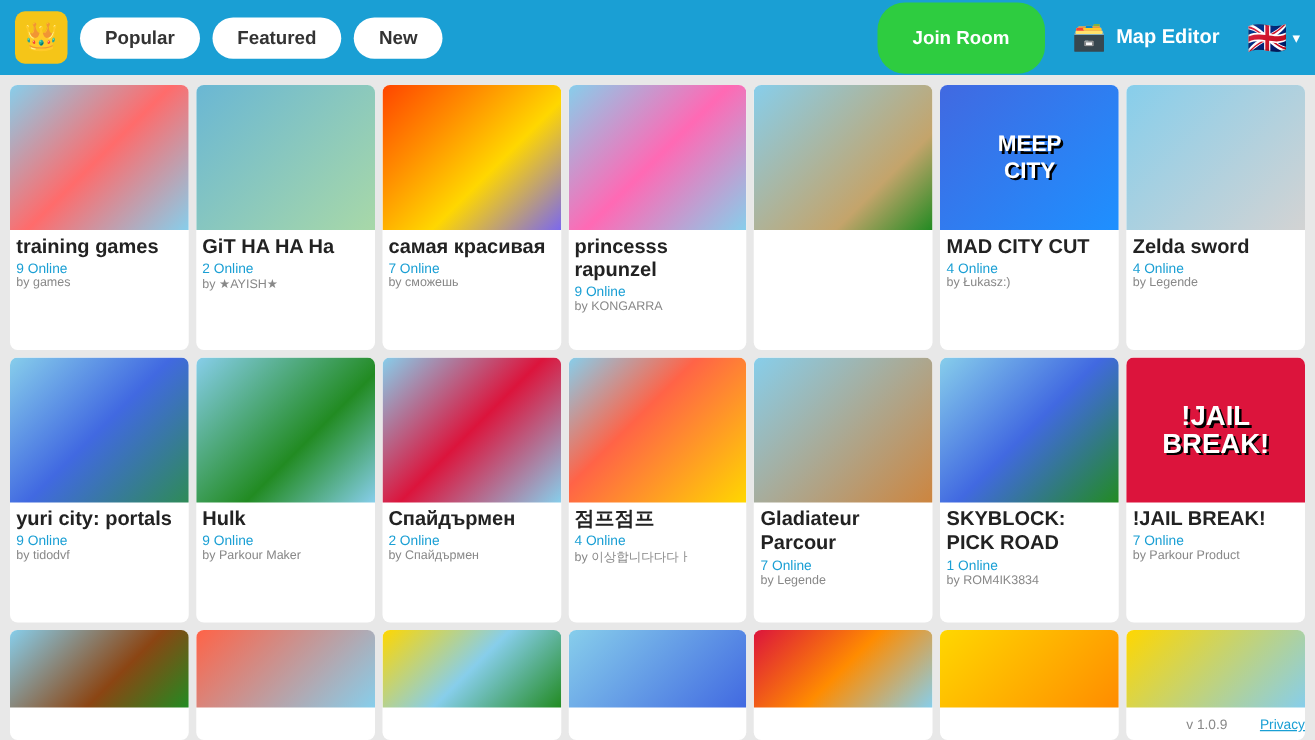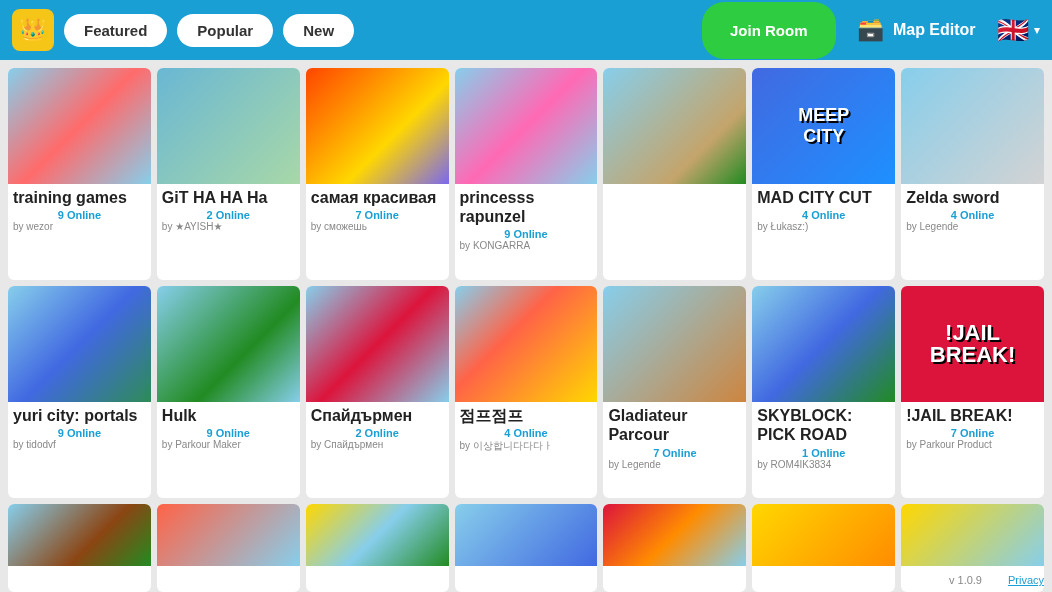--- a/index.html
+++ b/index.html
@@ -129,22 +129,21 @@
     .game-title {
       font-size: 16px;
       font-weight: 700;
       color: #222;
       line-height: 1.2;
       margin-bottom: 2px;
     }
     .game-online {
       font-size: 11px;
       color: #1a9fd4;
-      font-weight: 700;
-      text-align: center;
+      font-weight: 400;
     }
     .game-author {
       font-size: 10px;
       color: #888;
     }
 
     
     .game-card.partial .thumb-placeholder {
       height: 62px;
     }
@@ -207,41 +206,41 @@
       font-family: Impact, Arial Black, sans-serif;
     }
   </style>
 </head>
 <body>
 
 <div id="header">
   <div id="crown-icon">
     <span>👑</span>
   </div>
+  <button class="nav-btn">Popular</button>
   <button class="nav-btn active">Featured</button>
-  <button class="nav-btn">Popular</button>
   <button class="nav-btn">New</button>
   <button id="join-room-btn">Join Room</button>
   <div id="map-editor-area">
     <span id="map-editor-icon">🗃️</span>
     <span id="map-editor-label">Map Editor</span>
   </div>
   <button id="lang-btn">
     <span id="flag">🇬🇧</span>
     <span id="chevron-down-icon">▾</span>
   </button>
 </div>
 
 <div id="grid-container">
 <div class="game-card">
       <div class="thumb-placeholder t-training"></div>
       <div class="game-info">
         <div class="game-title">training games</div>
         <div class="game-online">9 Online</div>
-        <div class="game-author">by wezor</div>
+        <div class="game-author">by games</div>
       </div>
     </div>
     <div class="game-card">
       <div class="thumb-placeholder t-git"></div>
       <div class="game-info">
         <div class="game-title">GiT HA HA Ha</div>
         <div class="game-online">2 Online</div>
         <div class="game-author">by ★AYISH★</div>
       </div>
     </div>

